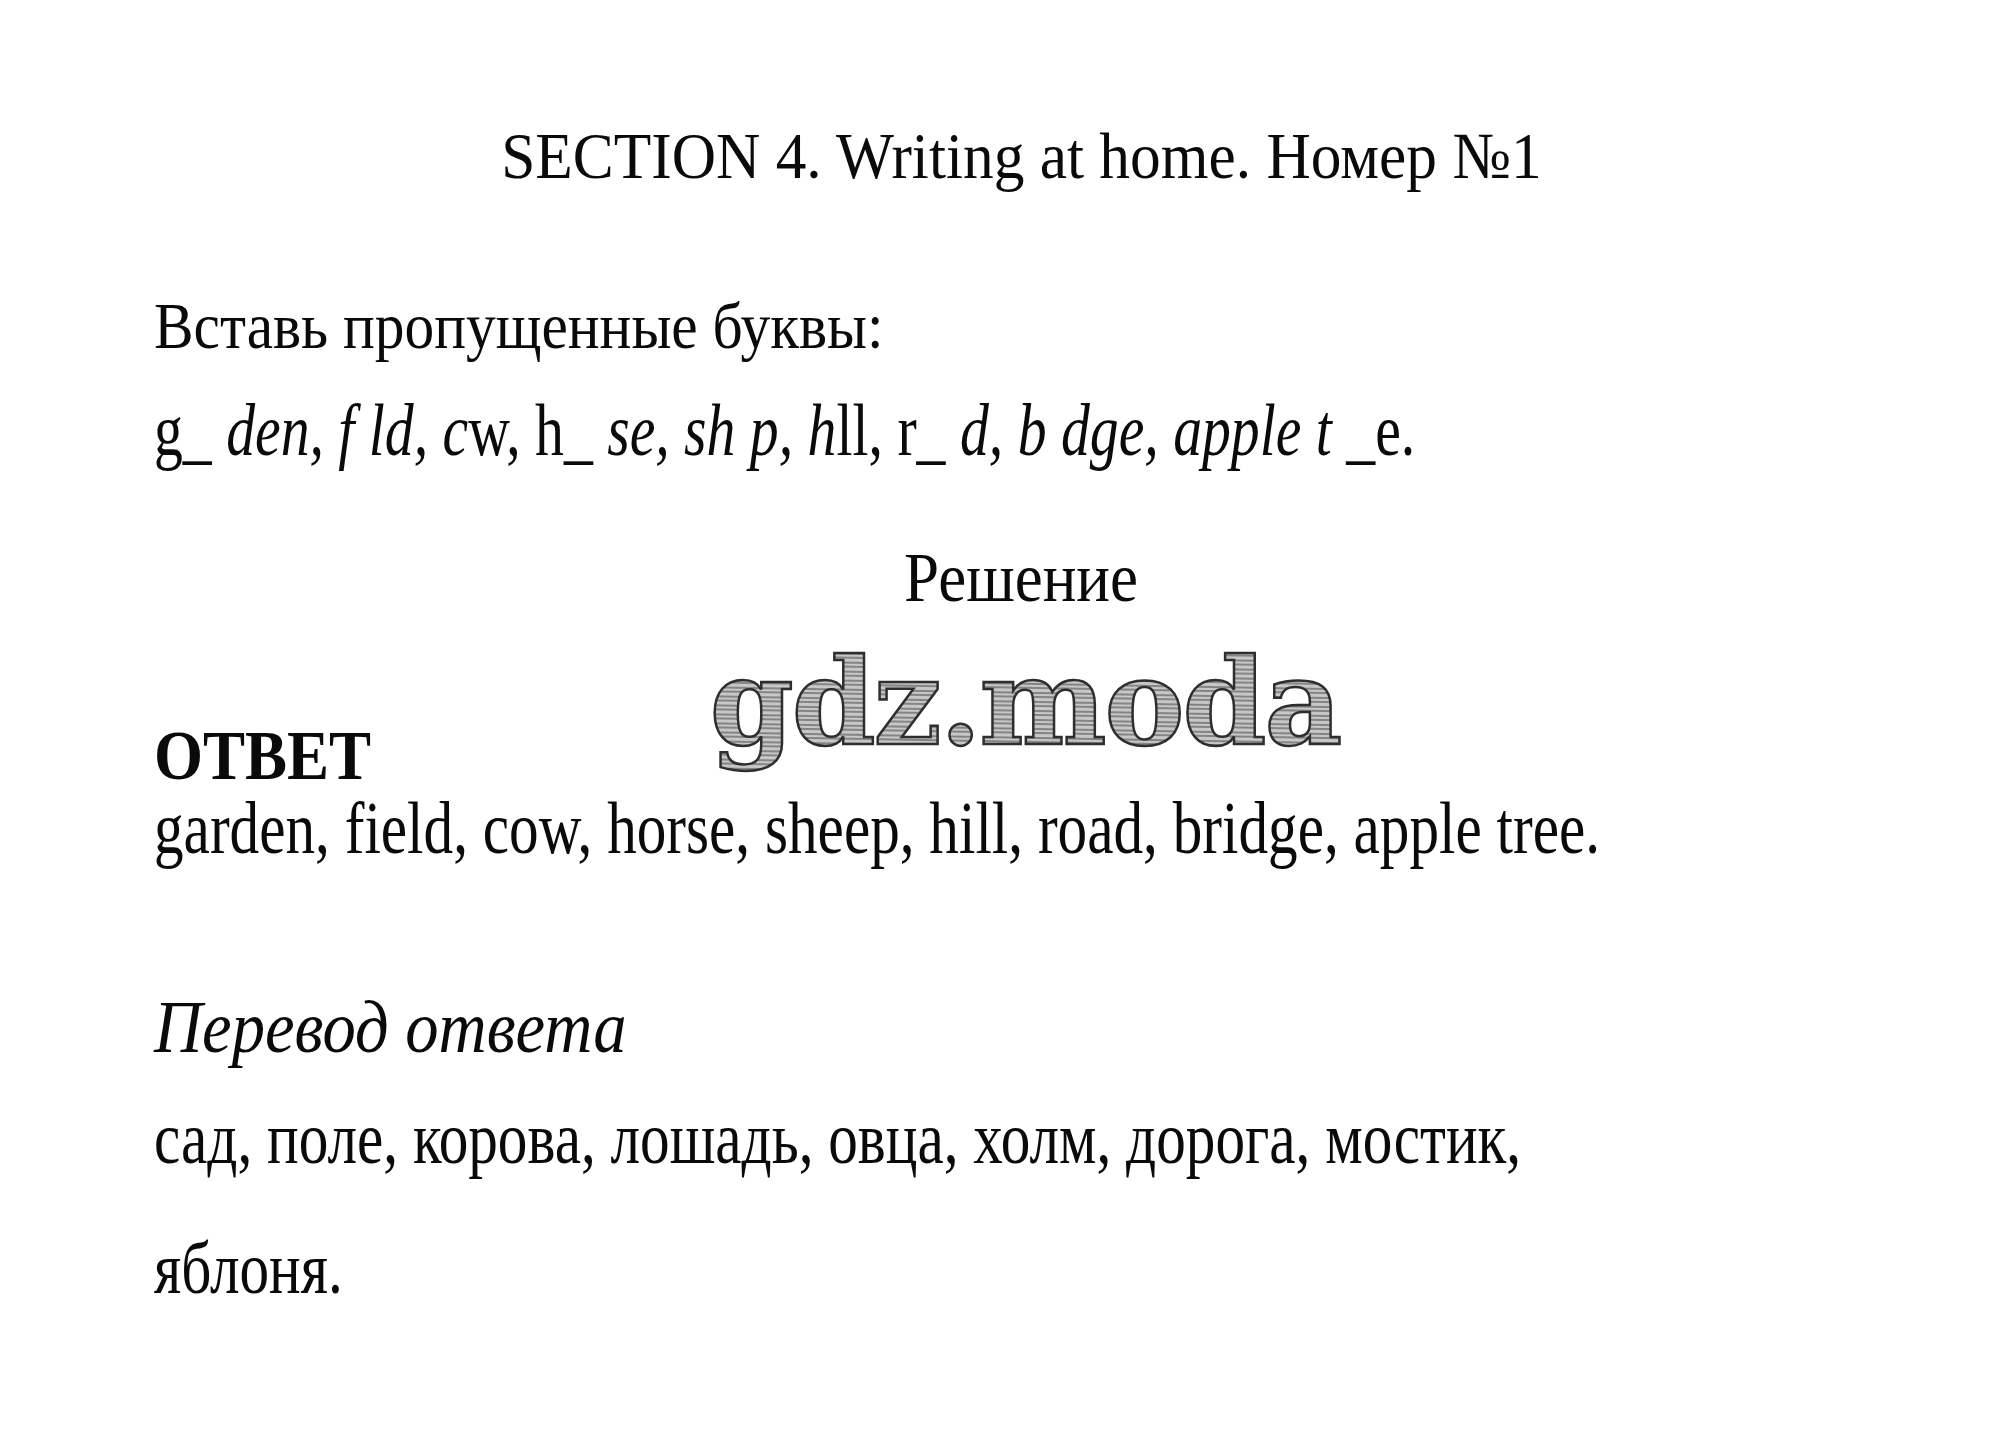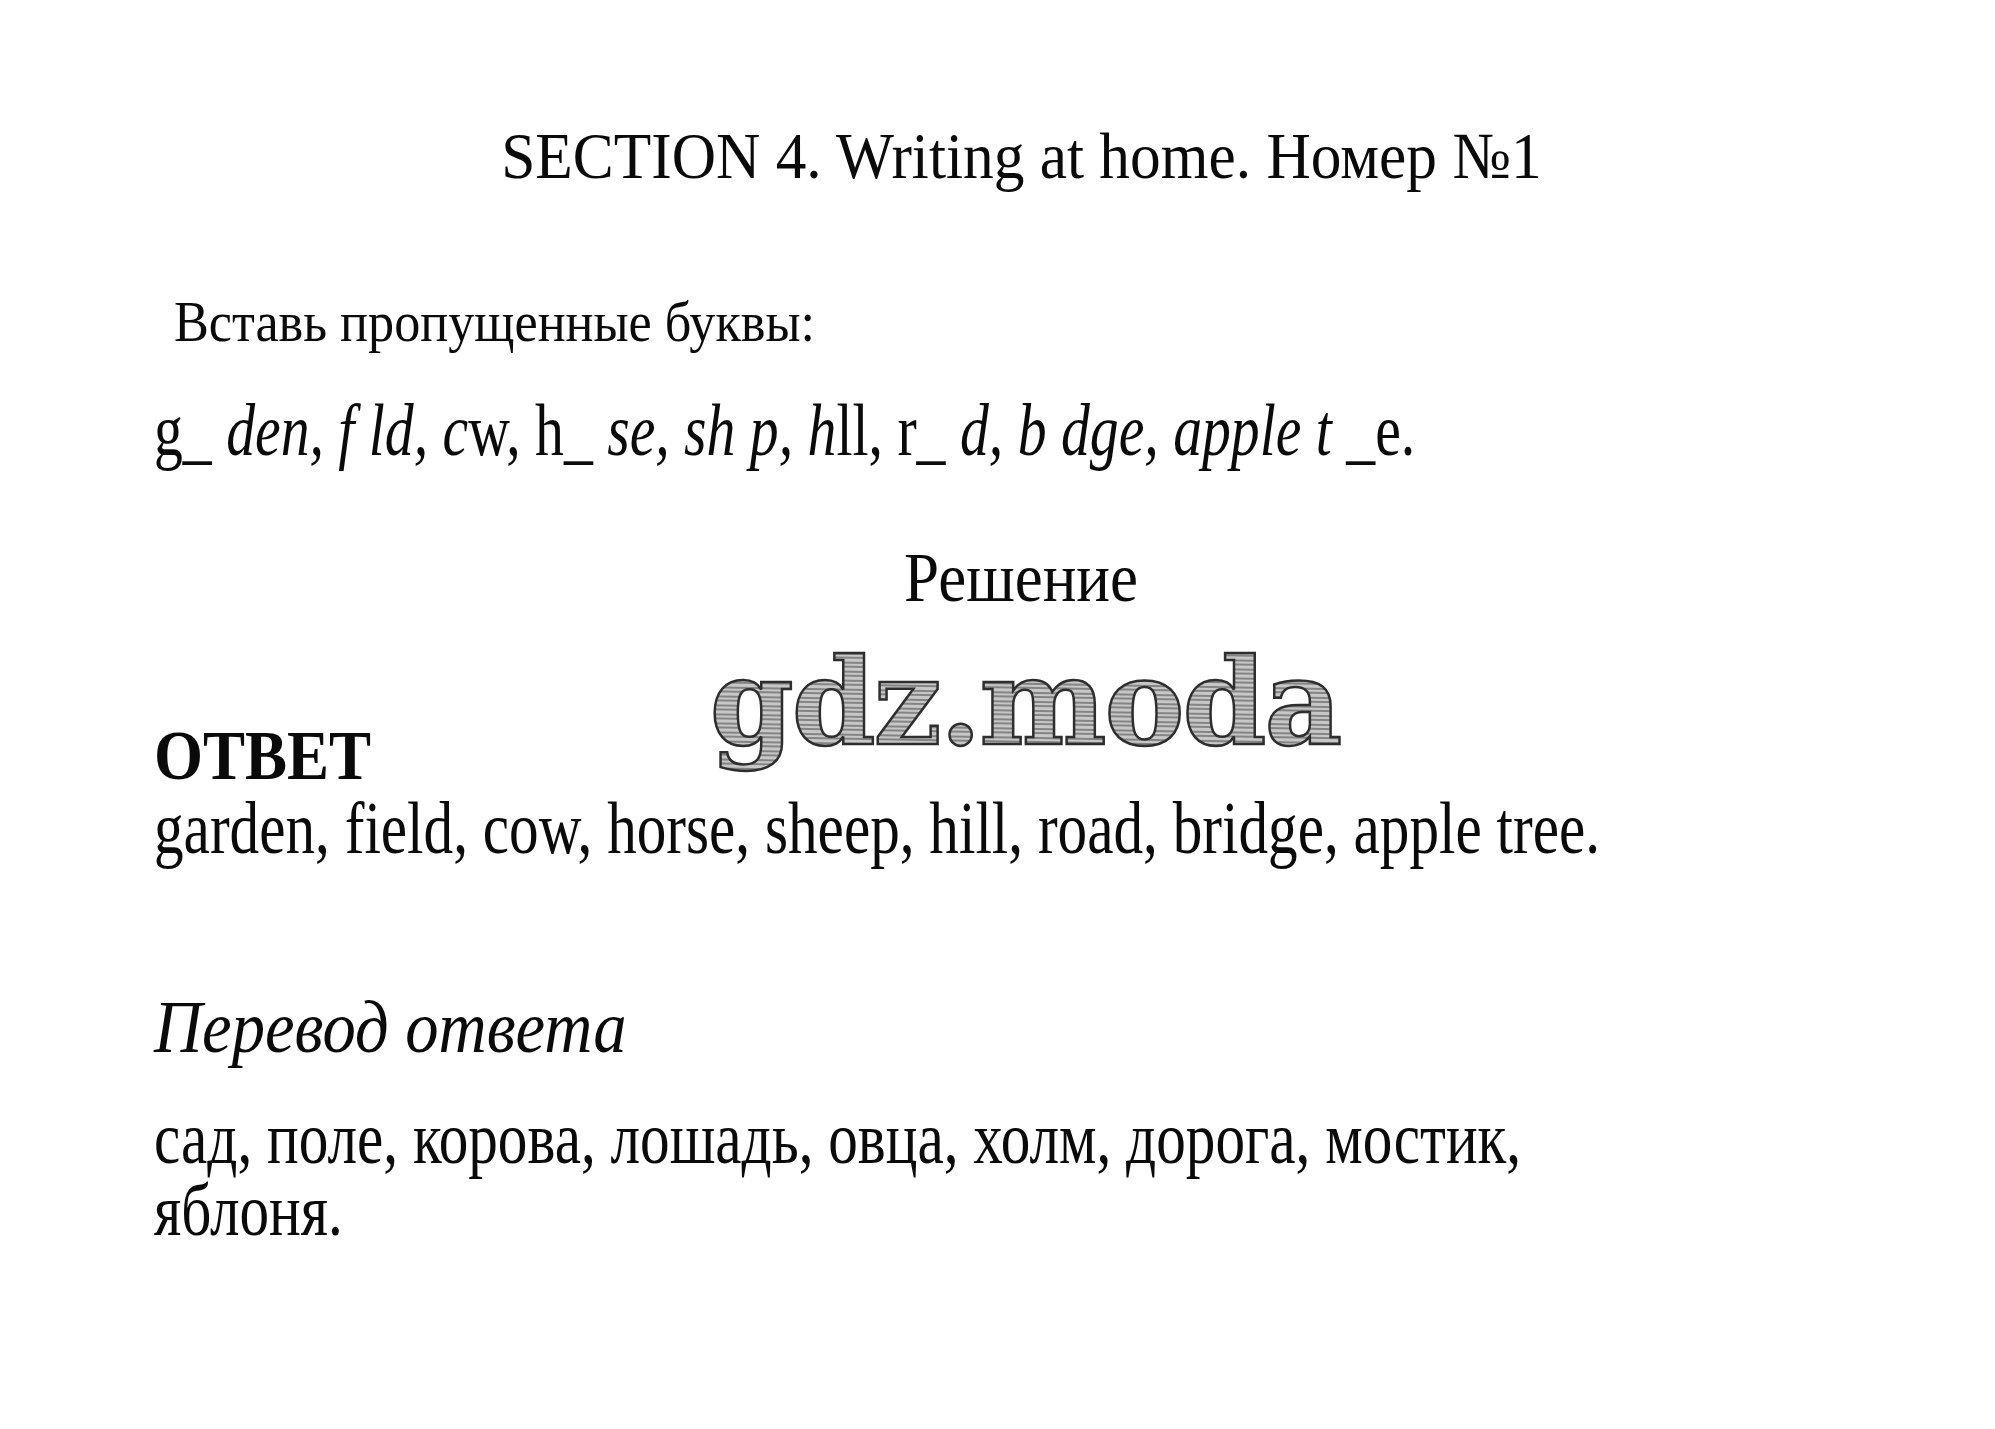--- a/index.html
+++ b/index.html
@@ -12,30 +12,30 @@
     font-family: "Liberation Serif", "DejaVu Serif", serif;
     overflow: hidden;
   }
   .abs { position: absolute; white-space: nowrap; padding-left: 24px; }
   .center-line { left: 0; width: 100%; text-align: center; }
   .squeeze  { display: inline-block; transform: scaleX(0.80); transform-origin: left center; white-space: nowrap; }
   .squeeze78{ display: inline-block; transform: scaleX(0.78); transform-origin: left center; white-space: nowrap; }
   .squeeze90{ display: inline-block; transform: scaleX(0.90); transform-origin: left center; white-space: nowrap; }
   .squeeze-c{ display: inline-block; transform: scaleX(0.93); transform-origin: center center; white-space: nowrap; }
   .title    { top: 118px; font-size: 66px; }
-  .instruction { left: 130px; top: 288px; font-size: 58px; margin-left: 20px; }
+  .instruction { left: 130px; top: 288px; font-size: 66px; }
   .exercise { left: 130px; top: 388px; font-size: 74px; text-decoration: underline; }
   .exercise .it { font-style: italic; }
   .solution-heading { top: 538px; font-size: 70px; }
   .watermark-wrap { top: 622px; left: 3px; width: 100%; text-align: center; }
   .answer-label { left: 130px; top: 716px; font-size: 70px; font-weight: bold; }
   .answer-text  { left: 130px; top: 786px; font-size: 74px; }
   .translation-label { left: 130px; top: 985px; font-size: 74px; font-weight: normal; font-style: italic; }
   .translation-line1 { left: 130px; top: 1096px; font-size: 74px; }
-  .translation-line2 { left: 130px; top: 1168px; font-size: 74px; }
+  .translation-line2 { left: 130px; top: 1226px; font-size: 74px; }
 </style>
 </head>
 <body>
 
 <div class="page">
 
   <div class="abs center-line title">
     <span class="squeeze-c">SECTION 4. Writing at home. Номер №1</span>
   </div>
 

